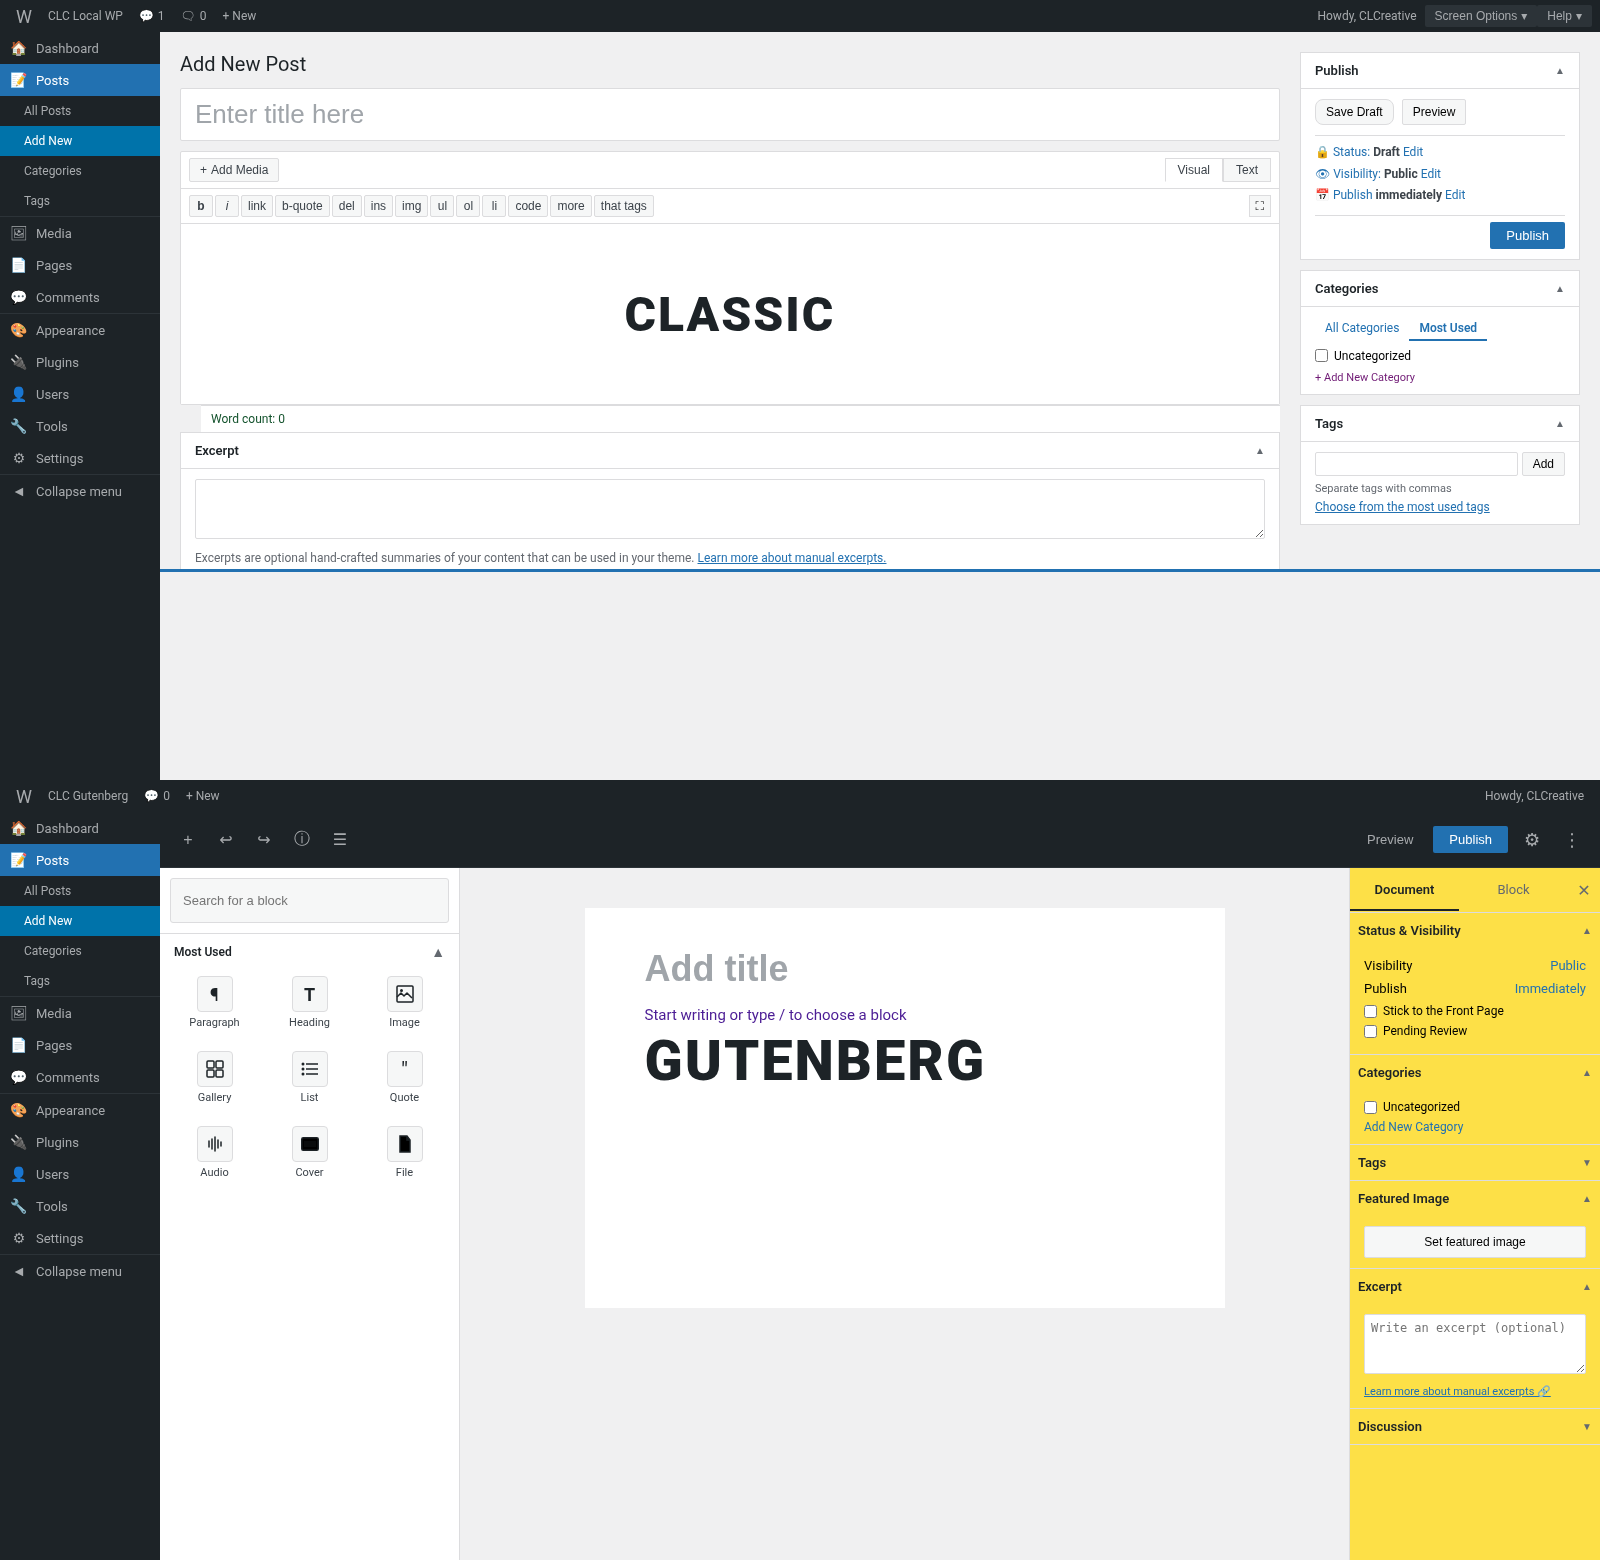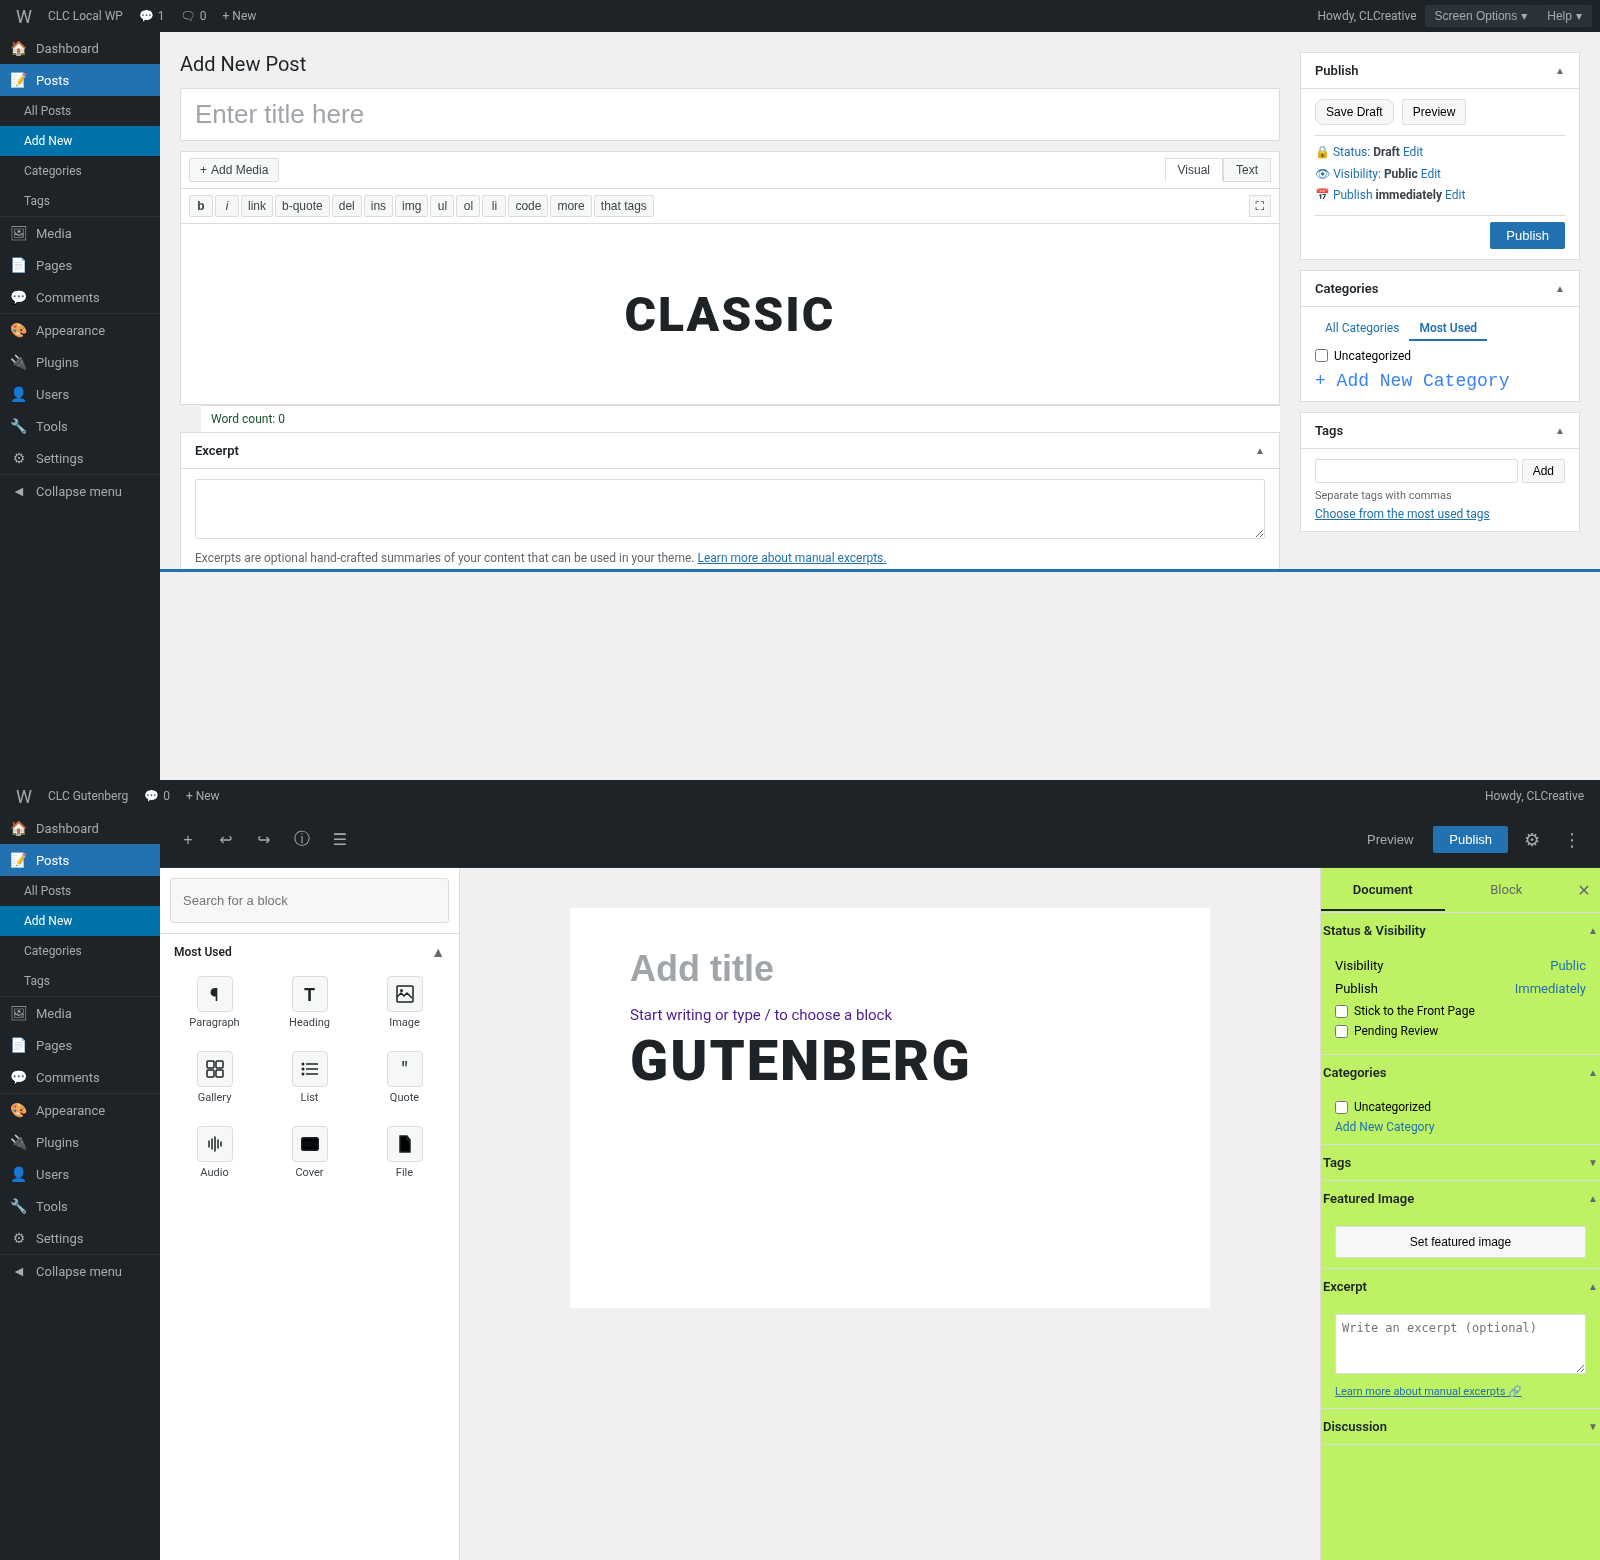--- a/index.html
+++ b/index.html
@@ -220,21 +220,21 @@
     .cat-tabs { display: flex; gap: 0; margin-bottom: 8px; }
     .cat-tab {
       padding: 4px 10px;
       cursor: pointer;
       font-size: 12px;
       border-bottom: 2px solid transparent;
       color: #2271b1;
     }
     .cat-tab.active { border-bottom: 2px solid #2271b1; color: #2271b1; font-weight: 600; }
     .cat-checkbox { display: flex; align-items: center; gap: 6px; font-size: 12px; margin-bottom: 4px; }
-    .add-new-link { color: #3b82f6; font-size: 18px; cursor: pointer; text-decoration: none; display: block; margin-top: 8px; font-family: Liberation Mono, monospace; }
+    .add-new-link { color: #701a75; font-size: 11px; cursor: pointer; text-decoration: none; display: block; margin-top: 8px; }
 
     
     .tags-input-row { display: flex; gap: 4px; margin-bottom: 6px; }
     .tags-input {
       flex: 1;
       padding: 4px 8px;
       border: 1px solid #dcdcde;
       font-size: 12px;
       border-radius: 2px;
     }
@@ -395,22 +395,22 @@
     .gb-block-placeholder {
       color: #4c1d95;
       font-size: 15px;
       margin-bottom: 4px;
       cursor: text;
     }
     .gutenberg-text { font-size: 56px; font-weight: 900; color: #1d2327; letter-spacing: 2px; display: block; text-align: left; }
 
     
     .gb-sidebar {
-      width: 280px;
-      background: #bef264;
+      width: 251px;
+      background: #fde047;
       border-left: 1px solid #dcdcde;
       flex-shrink: 0;
       overflow-y: auto;
     }
     .gb-sidebar-tabs {
       display: flex;
       border-bottom: 1px solid #dcdcde;
       align-items: center;
     }
     .gb-sidebar-tab {
@@ -426,21 +426,21 @@
     .gb-close-btn {
       width: 32px; height: 44px;
       background: none; border: none;
       cursor: pointer; font-size: 16px; color: #646970;
       display: flex; align-items: center; justify-content: center;
     }
     .gb-panel {
       border-bottom: 1px solid #dcdcde;
     }
     .gb-panel-header {
-      padding: 10px 2px;
+      padding: 10px 8px;
       display: flex; align-items: center; justify-content: space-between;
       cursor: pointer;
       font-size: 13px;
       font-weight: 600;
       color: #1d2327;
     }
     .gb-panel-body { padding: 10px 14px; }
     .gb-row { display: flex; align-items: center; justify-content: space-between; margin-bottom: 8px; font-size: 13px; }
     .gb-link { color: #2271b1; cursor: pointer; text-decoration: none; font-size: 13px; }
     .gb-checkbox-row { display: flex; align-items: center; gap: 6px; font-size: 12px; margin-bottom: 6px; }

